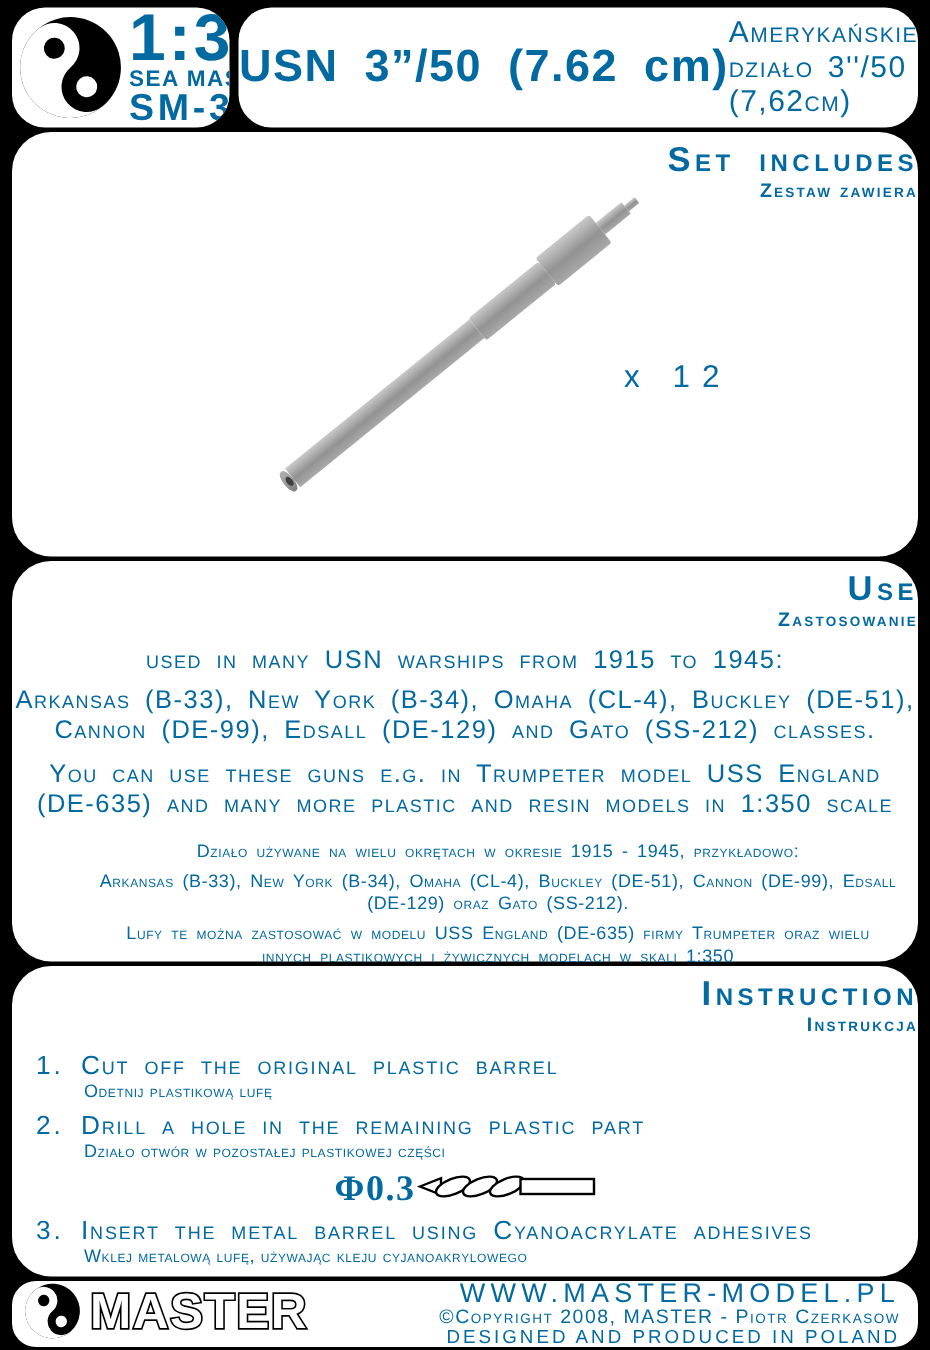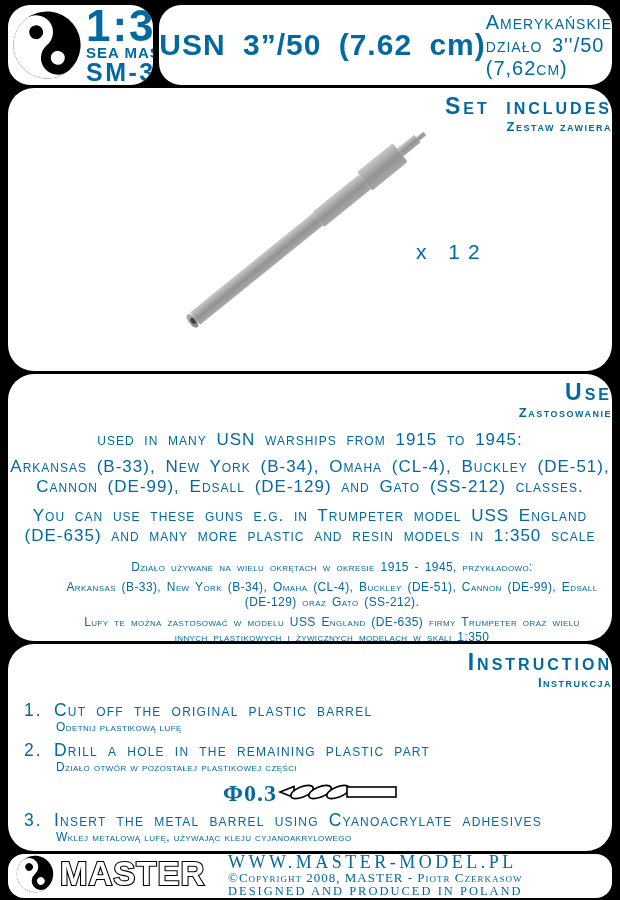--- a/index.html
+++ b/index.html
@@ -48,21 +48,21 @@
   .use-pl{font-size:12px;font-variant:small-caps;letter-spacing:0.4px;word-spacing:2px;line-height:15px;padding-left:44px;}
   .m-p4{margin-top:14px;}.m-p5{margin-top:5px;}.m-p6{margin-top:5px;}
   
   .steps{padding:10px 14px 0 16px;text-align:left;}
   .step-en{font-size:17.5px;font-variant:small-caps;letter-spacing:1.2px;word-spacing:4px;line-height:20px;}
   .step-num{display:inline-block;width:30px;letter-spacing:2px;}
   .step-pl{font-size:12px;font-variant:small-caps;letter-spacing:0.4px;margin:0 0 6px 32px;line-height:14px;}
   .drill-row{display:flex;justify-content:center;align-items:center;margin:1px 0 3px 0;}
   .phi{font-family:"Liberation Serif", serif;font-size:24px;font-weight:bold;letter-spacing:1px;}
   
-  .foot-right{flex:1;text-align:left;line-height:13px;font-family:Liberation Serif, serif;}
+  .foot-right{flex:1;text-align:right;line-height:13px;}
   .f-www{font-size:18px;letter-spacing:3.5px;line-height:17px;white-space:nowrap;}
   .f-copy{font-size:13px;font-variant:small-caps;letter-spacing:1px;line-height:13px;white-space:nowrap;}
   .f-origin{font-size:12.5px;letter-spacing:2px;line-height:14px;white-space:nowrap;}
 </style>
 </head>
 <body>
 
 <div class="page">
 
   <div class="hdr">

